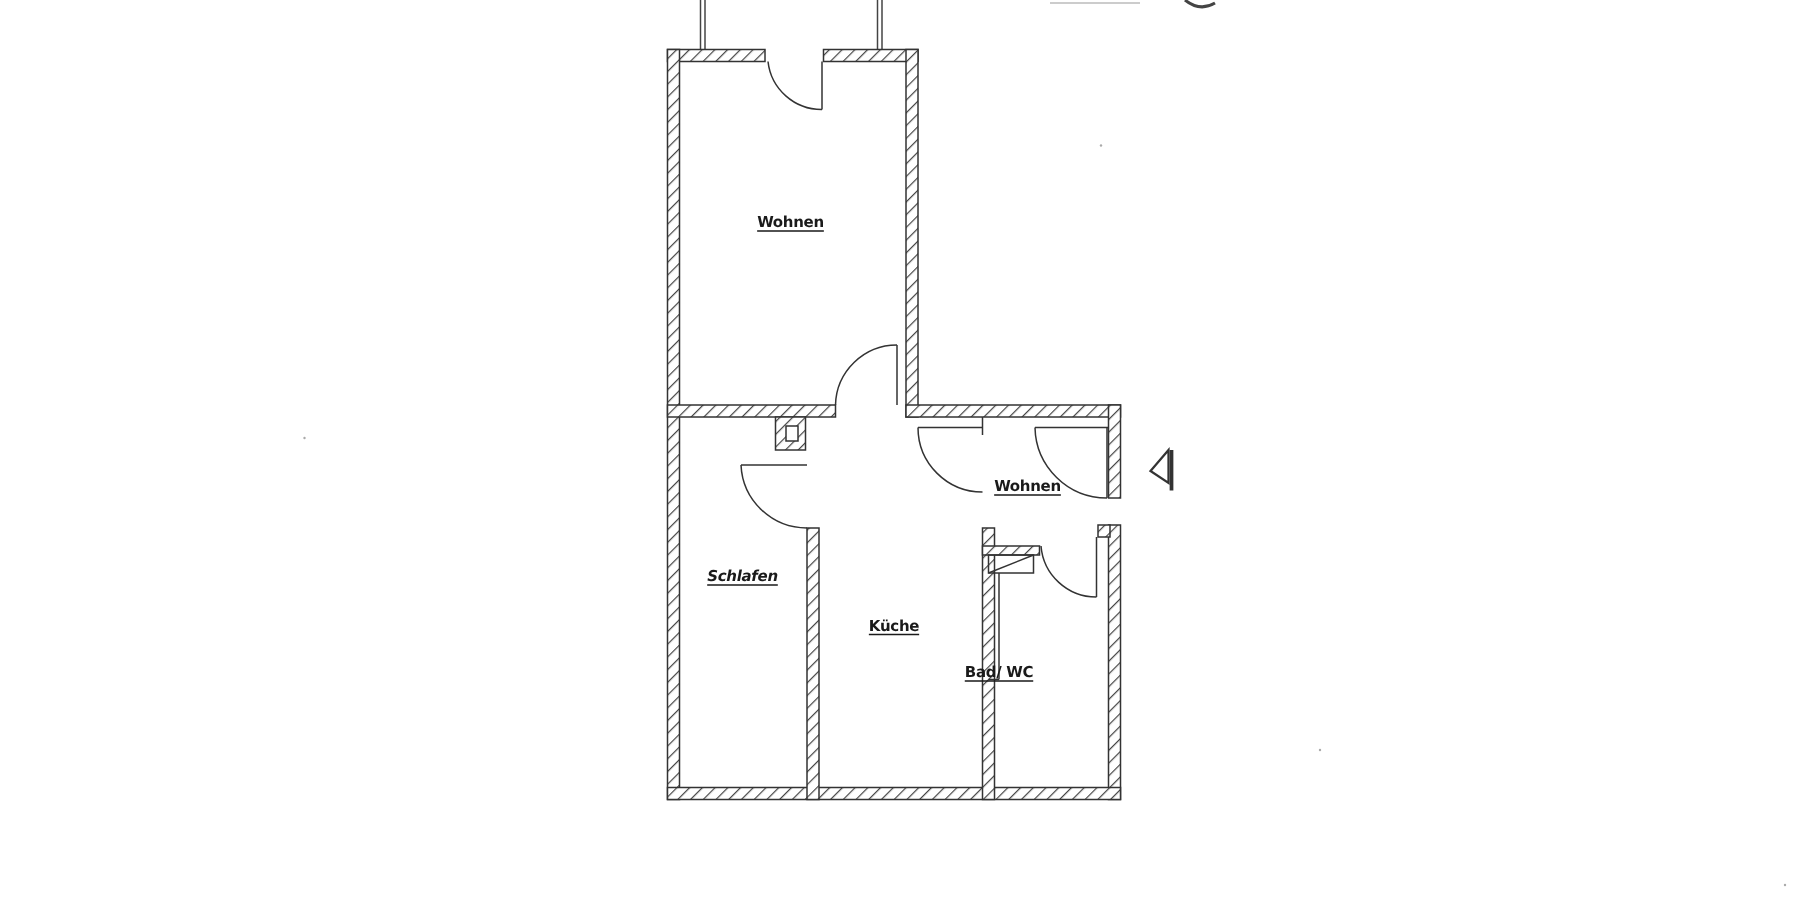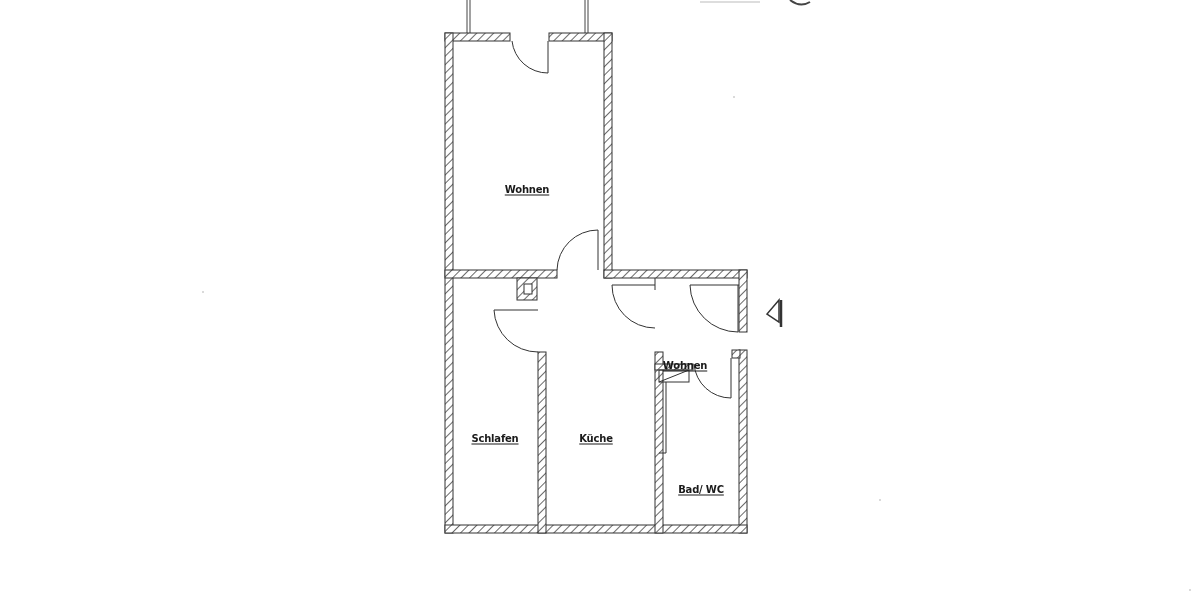--- a/index.html
+++ b/index.html
@@ -9,21 +9,20 @@
       position: absolute;
       font-family: "DejaVu Sans", sans-serif;
       font-size: 10px;
       font-weight: bold;
       color: #1a1a1a;
       text-decoration: underline;
       text-underline-offset: 2px;
       transform: translate(-50%, -50%);
       white-space: nowrap;
       letter-spacing: -0.2px;
-      margin-top: 40px;
     }
   </style>
 </head>
 <body>
 
 <svg id="plan" width="1200" height="600" viewBox="0 0 1200 600" xmlns="http://www.w3.org/2000/svg">
   <defs>
     <pattern id="hatch" patternUnits="userSpaceOnUse" width="6" height="6" patternTransform="rotate(45)">
       <rect width="6" height="6" fill="#ffffff"></rect>
       <line x1="0" y1="0" x2="0" y2="6" stroke="#444" stroke-width="1.6"></line>
@@ -104,16 +103,16 @@
 
   <g fill="#aaa">
     <circle cx="734" cy="97" r="0.8"></circle>
     <circle cx="1190" cy="590" r="0.8"></circle>
     <circle cx="203" cy="292" r="0.8"></circle>
     <circle cx="880" cy="500" r="0.8"></circle>
   </g>
 </svg>
 
 <div class="room-label" style="left:527px; top:149px;">Wohnen</div>
-<div class="room-label" style="left:495px; top:398px;">Schlafen</div>
-<div class="room-label" style="left:596px; top:398px;">Küche</div>
+<div class="room-label" style="left:495px; top:385px;font-style:italic;">Schlafen</div>
+<div class="room-label" style="left:596px; top:418px;">Küche</div>
 <div class="room-label" style="left:685px; top:325px;">Wohnen</div>
-<div class="room-label" style="left:701px; top:449px;">Bad/ WC</div>
+<div class="room-label" style="left:666px; top:449px;">Bad/ WC</div>
 
 </body></html>

